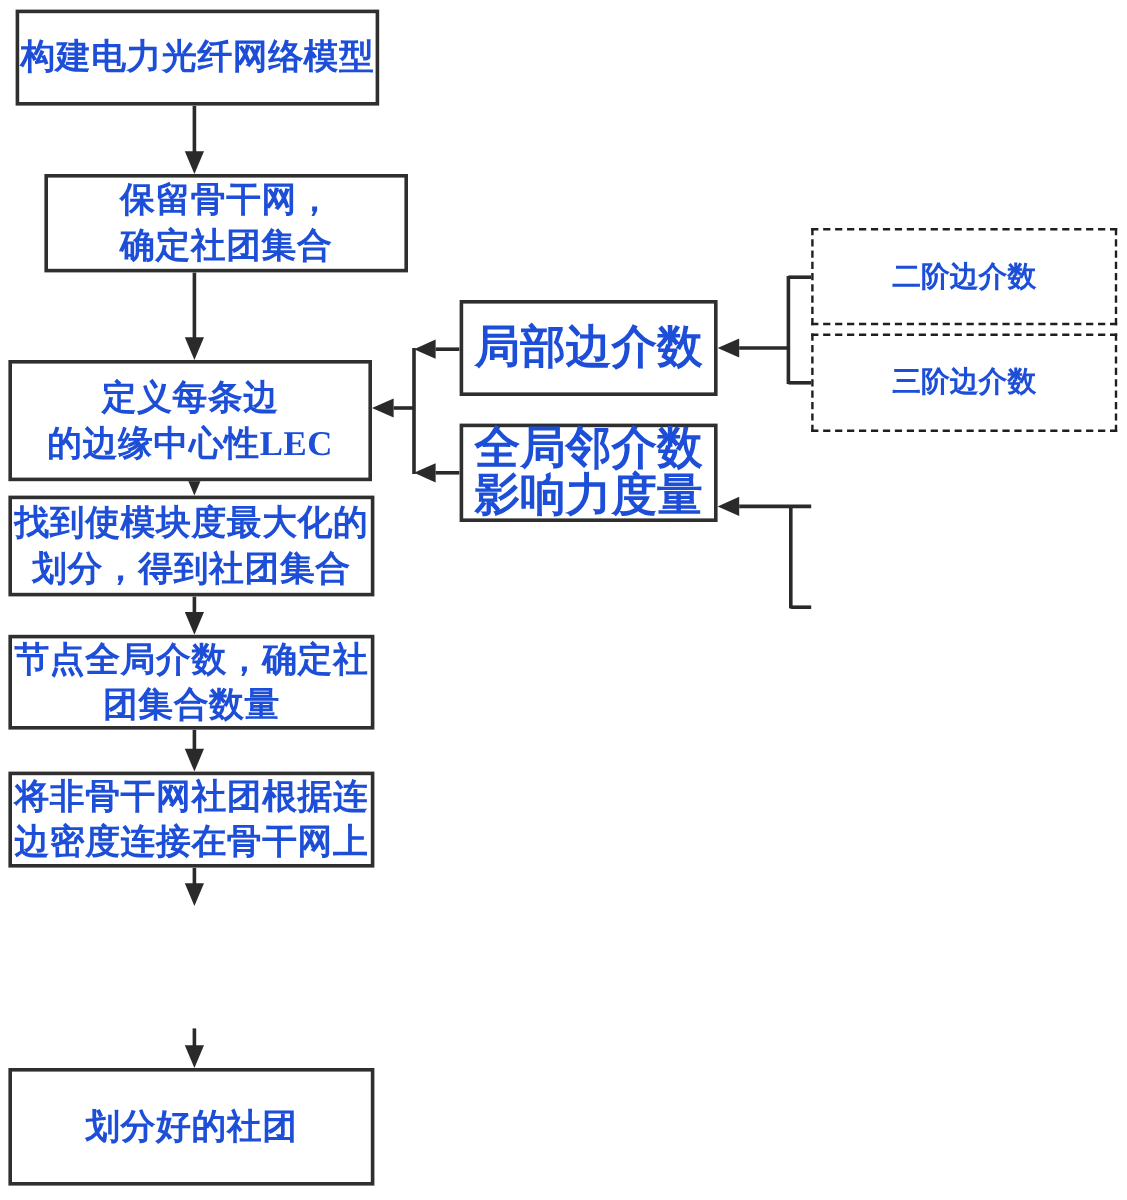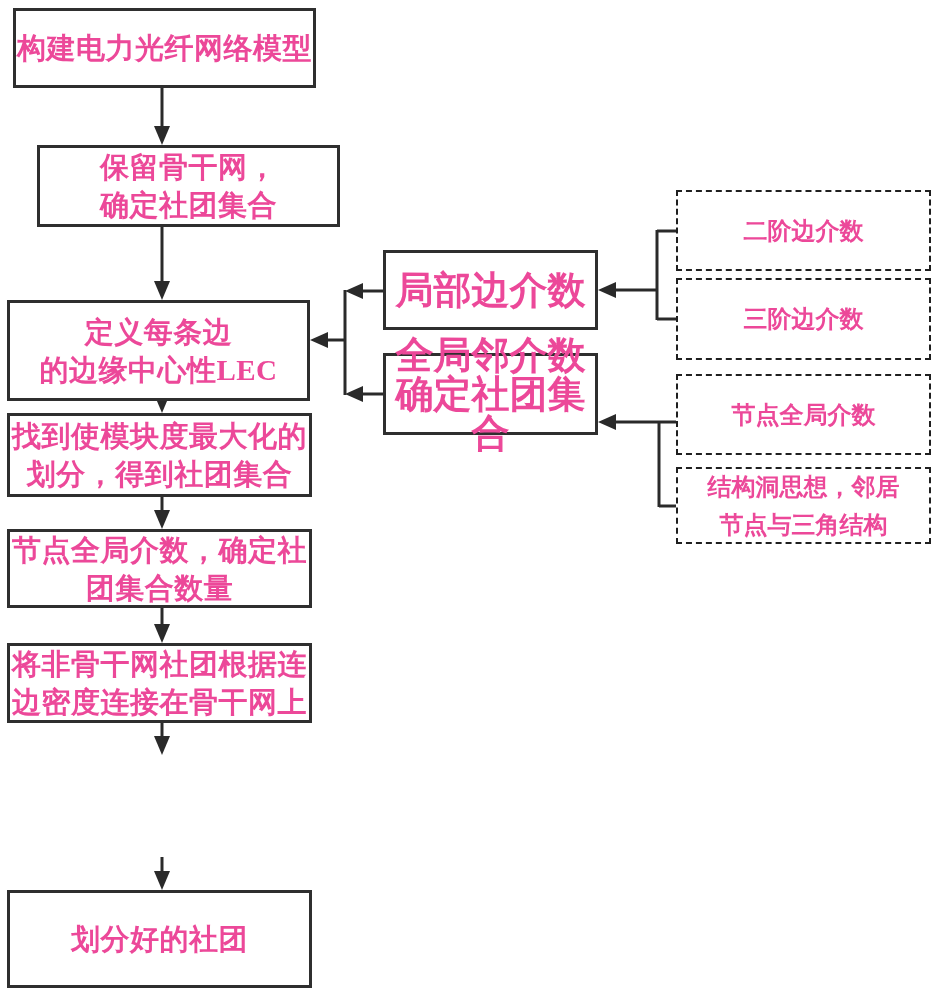--- a/index.html
+++ b/index.html
@@ -19,21 +19,21 @@
   }
   .box {
     position: absolute;
     box-sizing: border-box;
     display: flex;
     align-items: center;
     justify-content: center;
     text-align: center;
     white-space: pre-line;
     font-weight: bold;
-    color: #ec4899;
+    color: #1d4ed8;
     background: #ffffff;
     z-index: 2;
   }
   .solid { border: 3px solid #2f2f2f; }
   .dotted { border: 2px dashed #1f1f1f; }
   .flow   { font-size: 29px; line-height: 38px; letter-spacing: 0.5px; }
   .metric { font-size: 38px; line-height: 39px; }
   .factor { font-size: 24px; line-height: 38px; }
   svg line { stroke: #2a2a2a; stroke-width: 3; }
   svg polygon { fill: #2a2a2a; stroke: none; }
@@ -116,24 +116,21 @@
 
   <div class="box solid flow" style="left:7px; top:643px; width:305px; height:80px;">将非骨干网社团根据连
 边密度连接在骨干网上</div>
 
 
   <div class="box solid flow" style="left:7px; top:890px; width:305px; height:98px;">划分好的社团</div>
 
   <div class="box solid metric" style="left:383px; top:250px; width:215px; height:80px;">局部边介数</div>
 
   <div class="box solid metric" style="left:383px; top:353px; width:215px; height:82px;">全局邻介数
-确定社团集合</div>
+影响力度量</div>
 
   <div class="box dotted factor" style="left:676px; top:190px; width:255px; height:81px;">二阶边介数</div>
 
   <div class="box dotted factor" style="left:676px; top:278px; width:255px; height:82px;">三阶边介数</div>
 
-  <div class="box dotted factor" style="left:676px; top:374px; width:255px; height:81px;">节点全局介数</div>
 
-  <div class="box dotted factor" style="left:676px; top:467px; width:255px; height:77px;">结构洞思想，邻居
-节点与三角结构</div>
 
 </div>
 
 </body></html>

